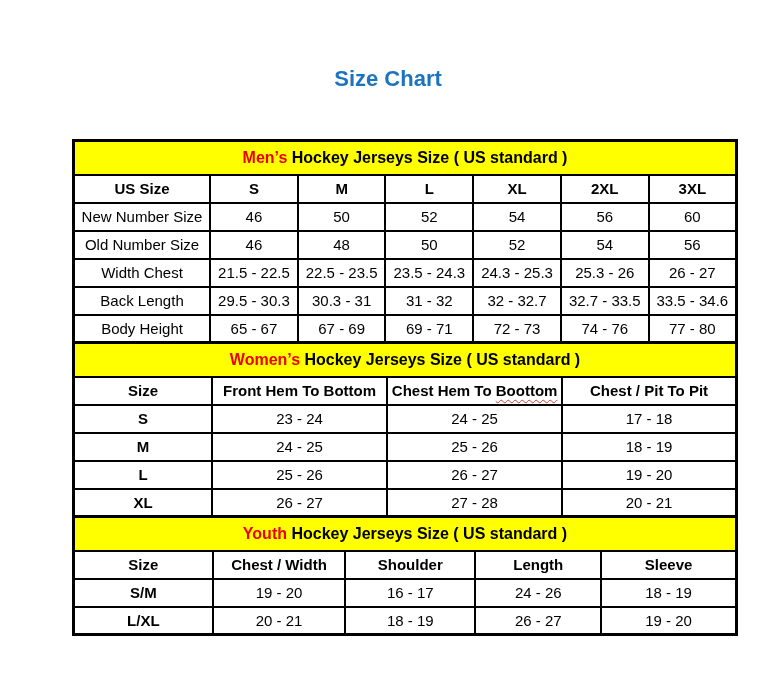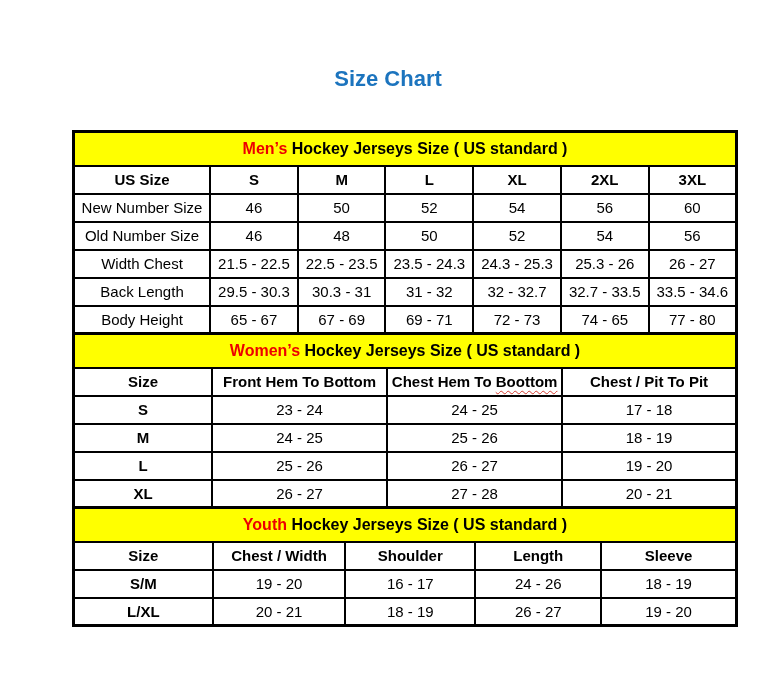--- a/index.html
+++ b/index.html
@@ -13,21 +13,21 @@
     position: absolute;
     top: 66px; left: 0; width: 100%;
     text-align: center;
     font-size: 22px;
     font-weight: bold;
     color: #1C74BE;
     letter-spacing: 0px;
   }
   .chart-wrap {
     position: absolute;
-    left: 38px; top: 130px; width: 700px; padding-left: 34px;
+    left: 38px; top: 139px; width: 700px; padding-left: 34px;
   }
   table {
     width: 100%;
     border-collapse: collapse;
     border: 3px solid #000000;
     table-layout: fixed;
   }
   table + table { margin-top: -3px; border-radius: 15px; }
   th, td {
     border: 2px solid #000000;
@@ -124,21 +124,21 @@
         <td class="value">32 - 32.7</td>
         <td class="value">32.7 - 33.5</td>
         <td class="value">33.5 - 34.6</td>
       </tr>
       <tr>
         <td class="row-label">Body Height</td>
         <td class="value">65 - 67</td>
         <td class="value">67 - 69</td>
         <td class="value">69 - 71</td>
         <td class="value">72 - 73</td>
-        <td class="value">74 - 65</td>
+        <td class="value">74 - 76</td>
         <td class="value">77 - 80</td>
       </tr>
     </tbody>
   </table>
 
   <table>
     <colgroup>
       <col style="width:20.9%">
         <col style="width:26.4%">
         <col style="width:26.4%">

